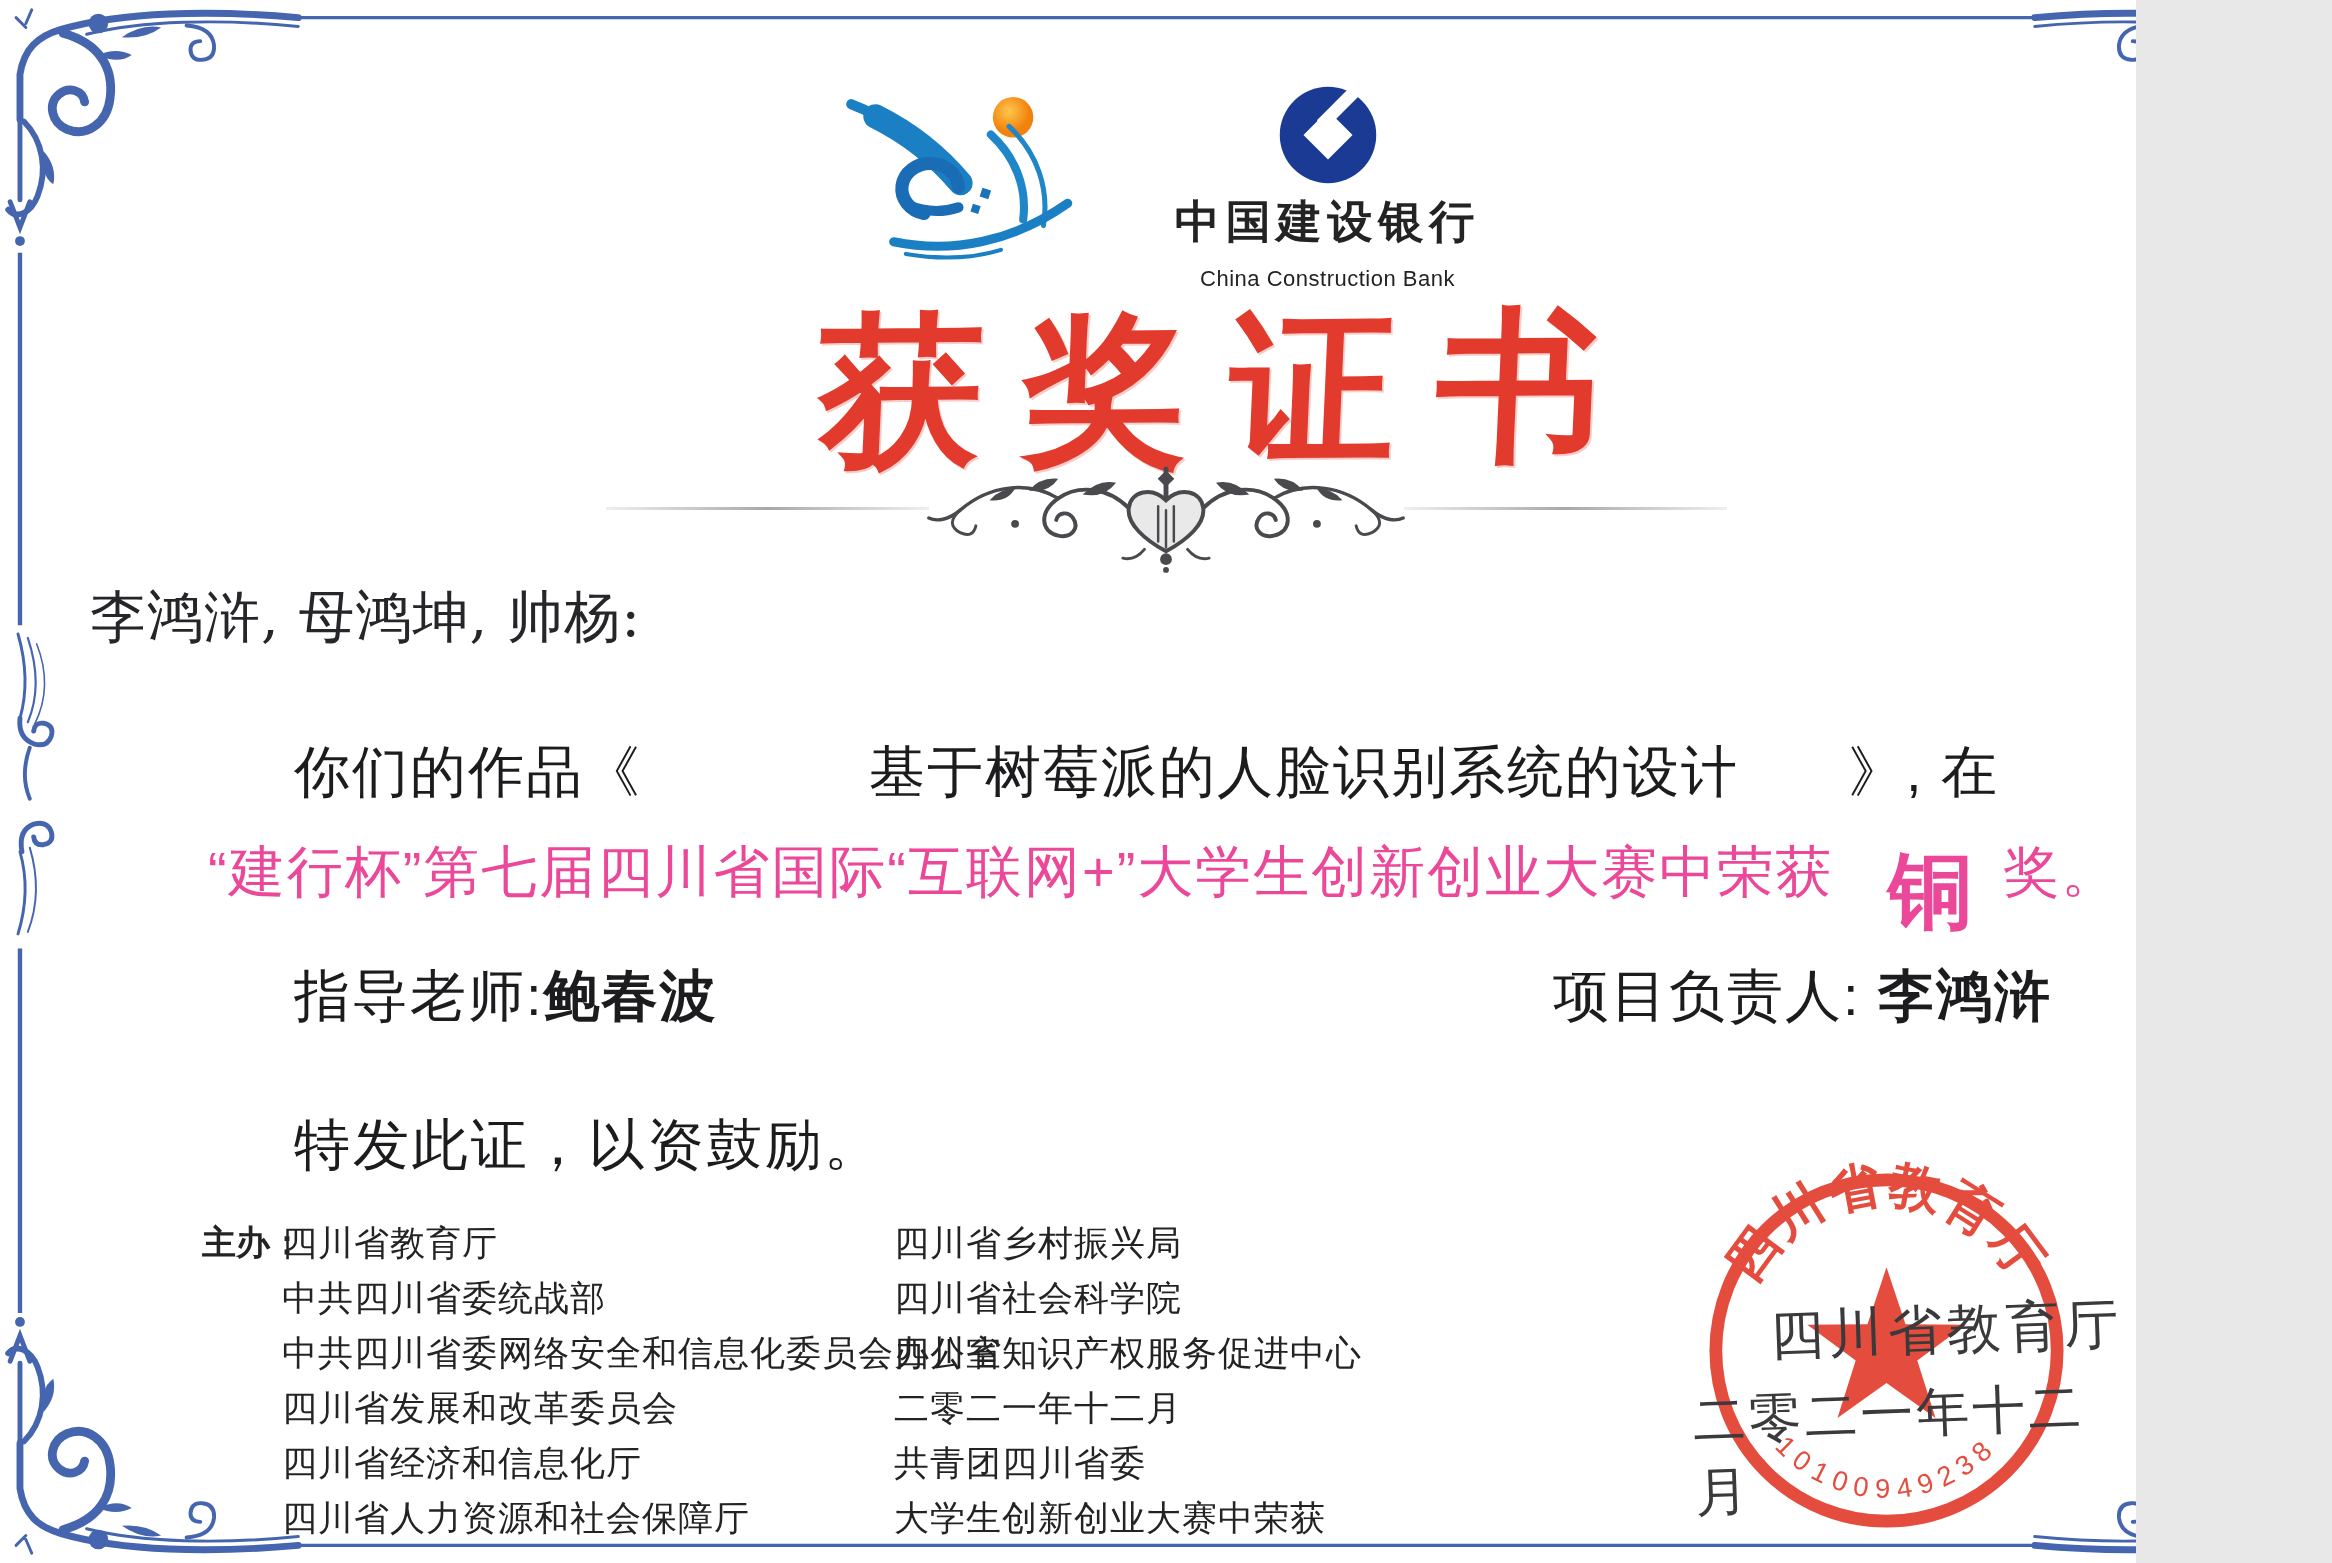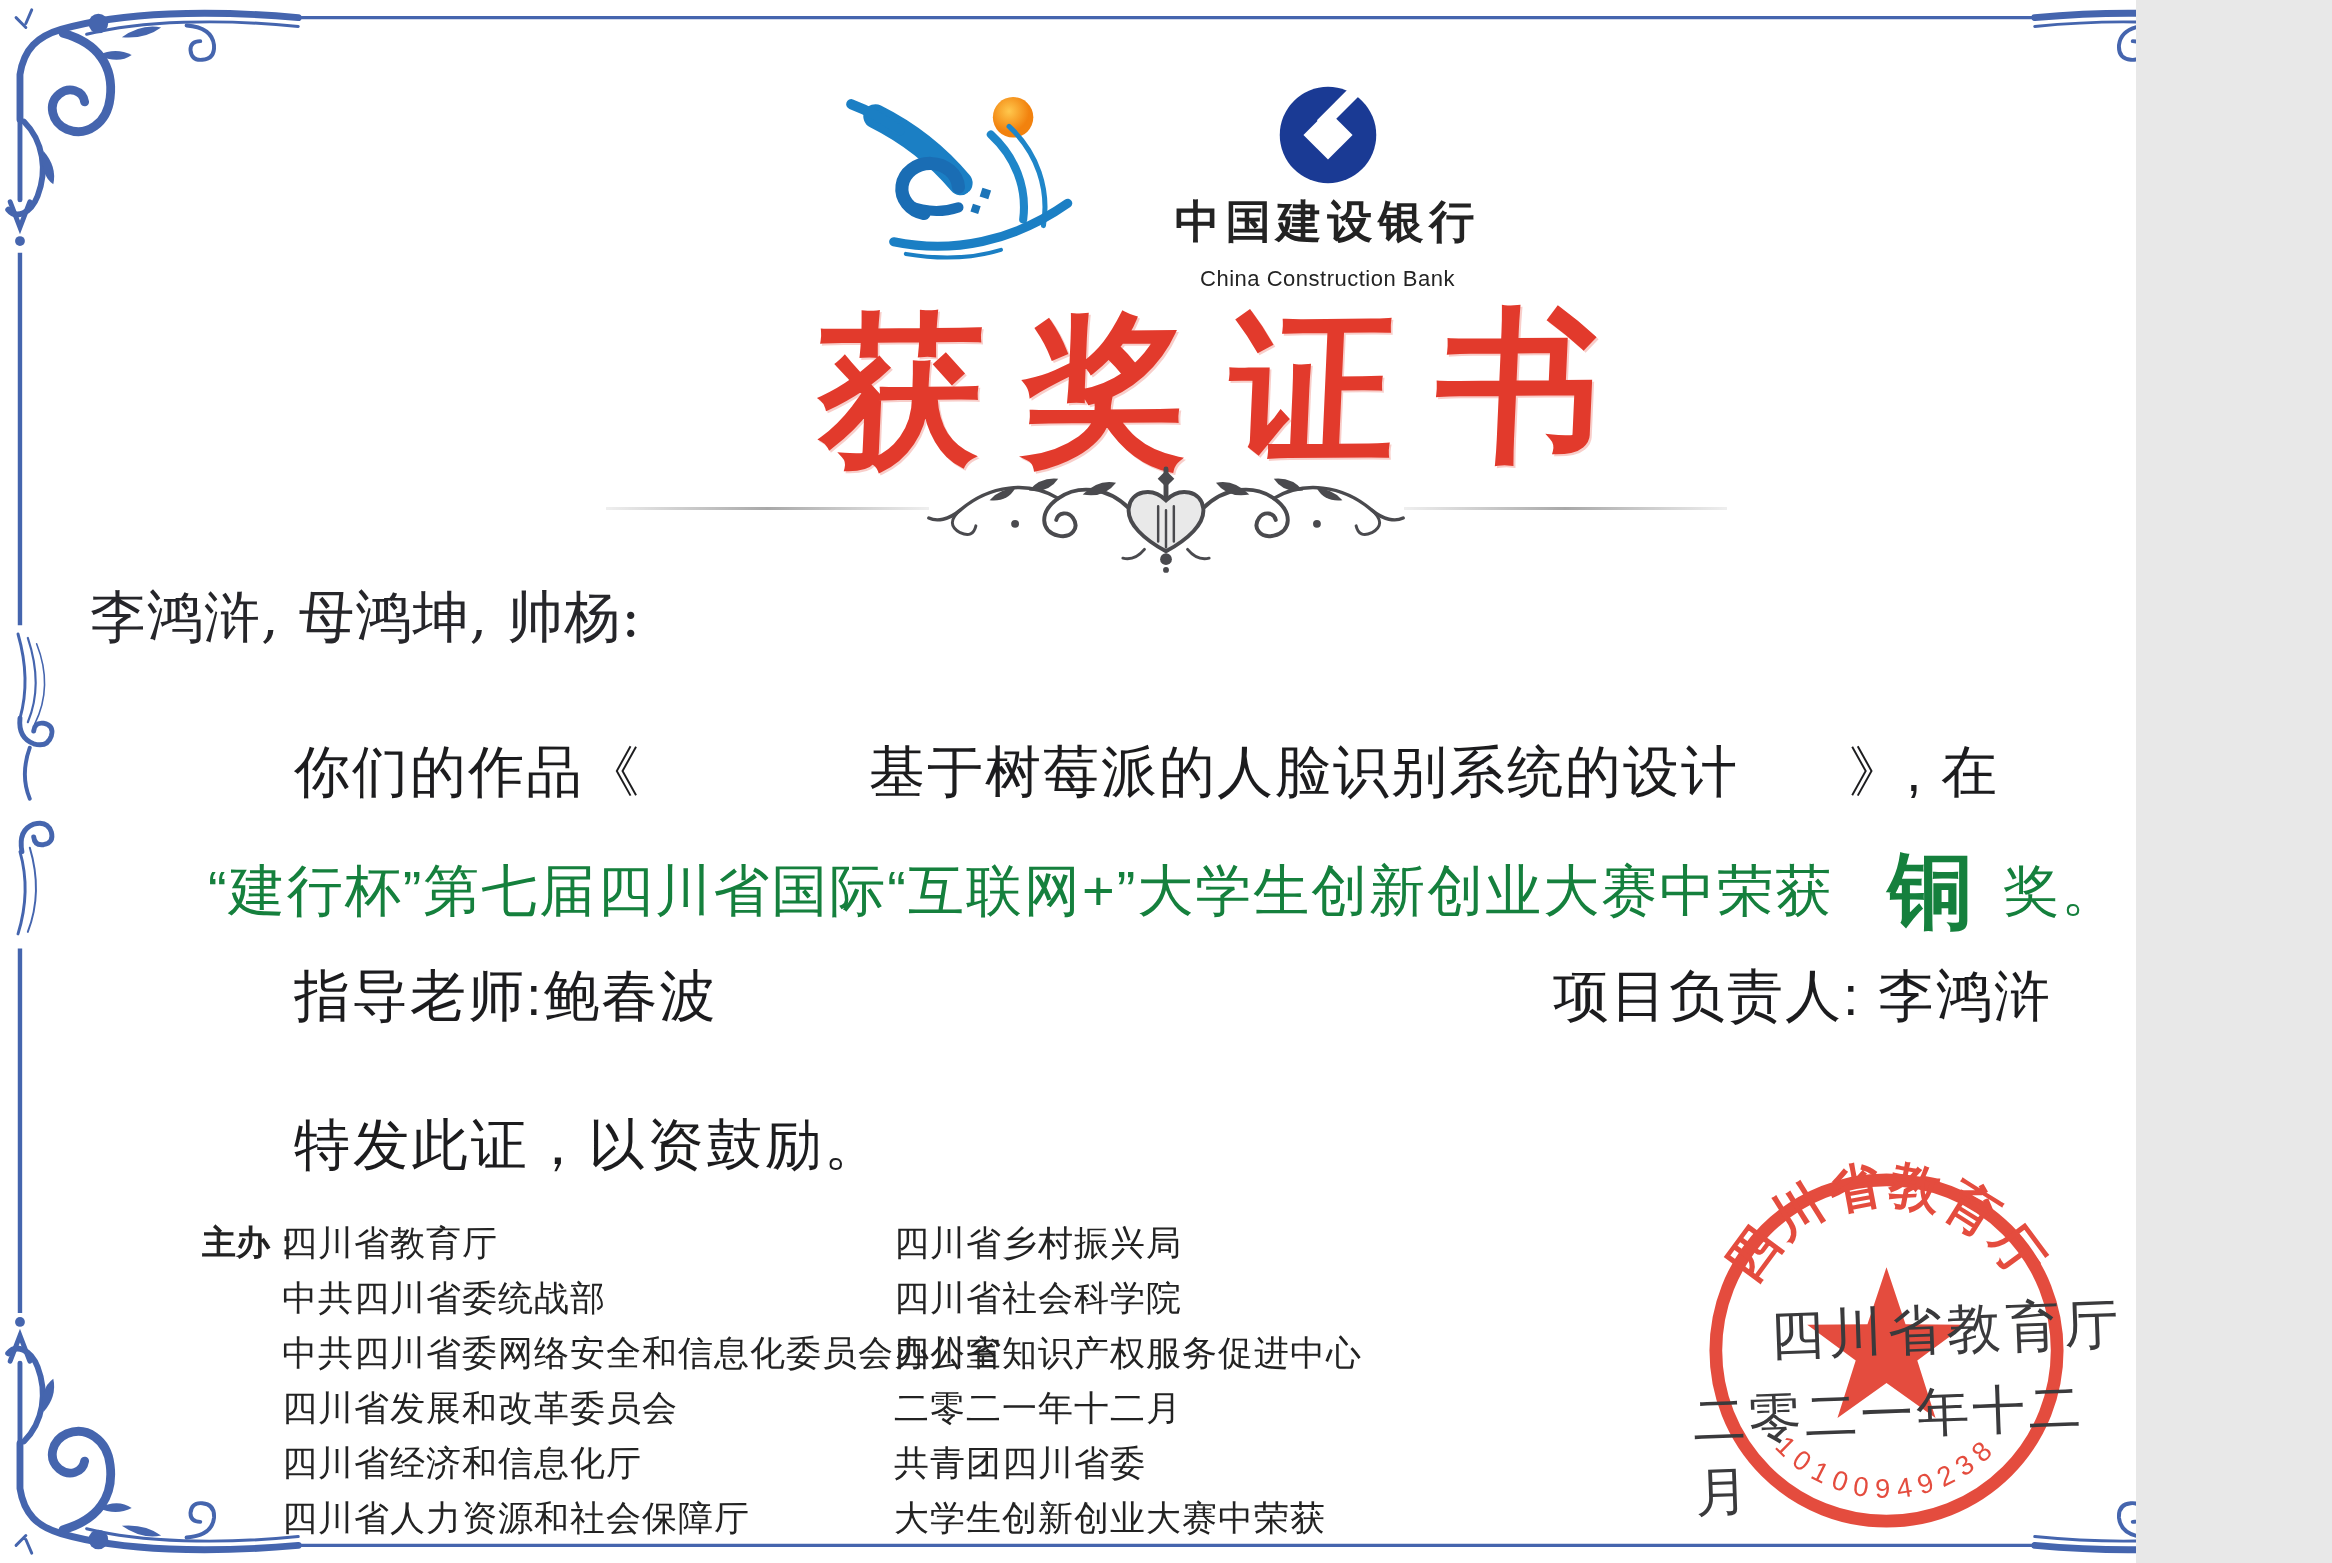--- a/index.html
+++ b/index.html
@@ -32,26 +32,26 @@
   .div-line{height:2.9px;top:507px;background:linear-gradient(to right,#efefef,#a8a8a8,#efefef);}
   #div-line-left{left:606px;width:323px;}
   #div-line-right{left:1404px;width:323px;}
   #divider-svg{left:921px;top:461px;}
 
   
   #recipients{left:90px;top:580px;font-size:56px;font-weight:normal;color:#26262a;letter-spacing:1px;}
   #work-line{left:294px;right:137px;top:735px;display:flex;align-items:baseline;
     font-size:56px;font-weight:500;color:#1c1c1e;letter-spacing:2px;}
   #work-title{flex:1;text-align:center;padding-left:118px;}
-  #competition-line{left:208px;top:835px;display:flex;align-items:center;
-    font-size:56px;font-weight:500;color:#15803d;letter-spacing:2px;}
+  #competition-line{left:208px;top:835px;display:flex;align-items:flex-start;
+    font-size:56px;font-weight:500;color:#ec4899;letter-spacing:2px;}
   #award-level{font-size:84px;font-weight:600;margin:0 29px 0 55px;}
   #advisor-row{left:294px;right:84px;top:959px;display:flex;justify-content:space-between;
     align-items:baseline;font-size:56px;font-weight:500;color:#1c1c1e;letter-spacing:2px;}
-  .name-song{font-family:"DejaVu Serif",serif;font-weight:normal;}
+  .name-song{font-family:"DejaVu Serif",serif;font-weight:bold;}
   #closing-line{left:294px;top:1108px;font-size:56px;font-weight:500;color:#1c1c1e;letter-spacing:2.9px;}
 
   
   #org-label{left:202px;top:1215px;font-size:34px;font-weight:700;color:#232323;line-height:55px;}
   .org-col{top:1215px;font-size:35px;font-weight:500;color:#232323;line-height:55px;letter-spacing:1px;}
   #org-left{left:282px;}
   #org-right{left:894px;}
 
   
   #seal-svg{left:1656px;top:1123px;opacity:.95;}

